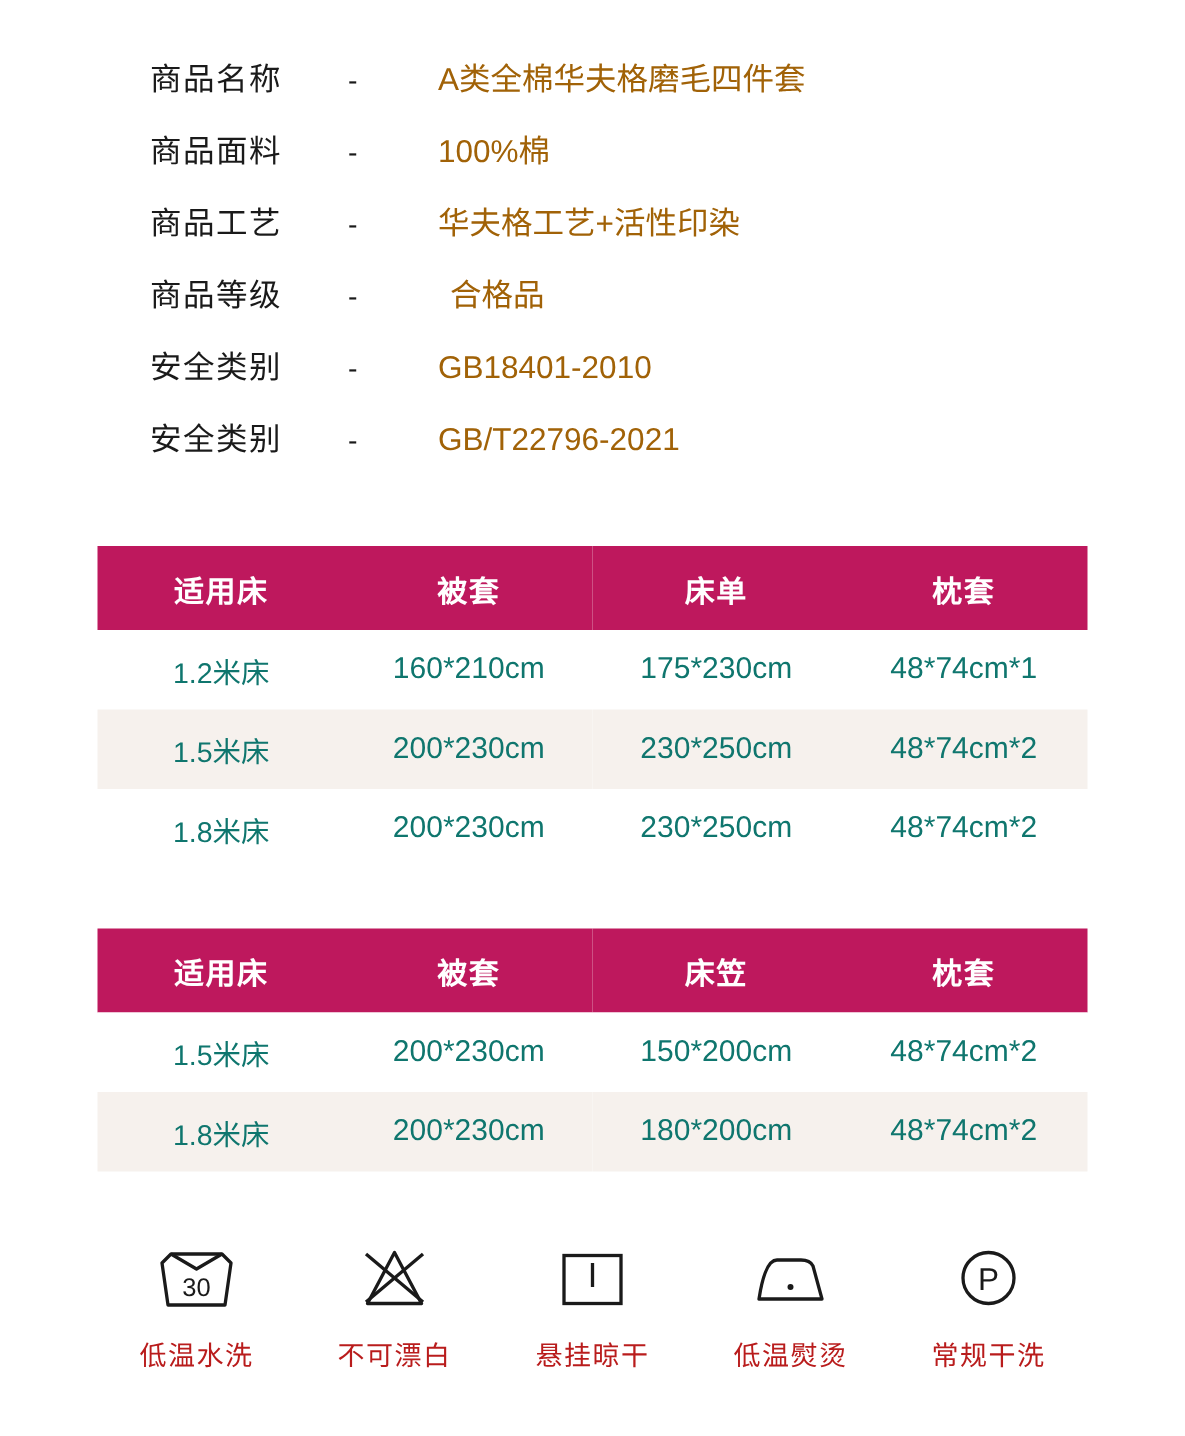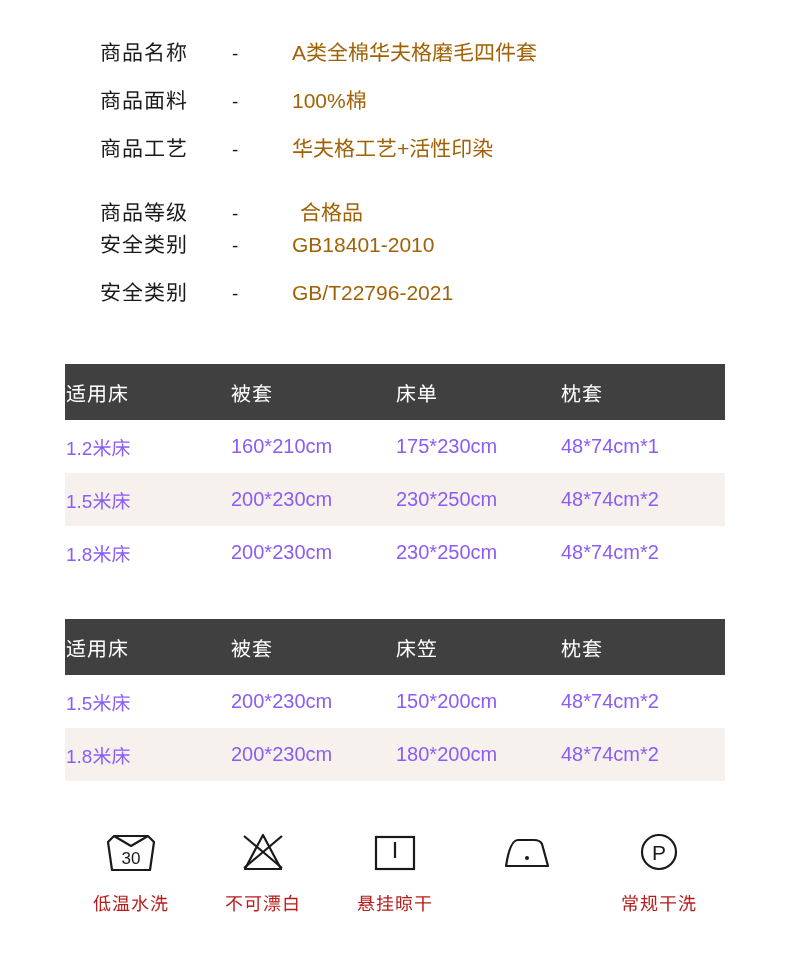--- a/index.html
+++ b/index.html
@@ -44,48 +44,47 @@
     font-size: 19px;
     color: #1a1a1a;
   }
   .spec-value {
     font-size: 21px;
     color: #a16207;
     white-space: nowrap;
   }
   .spec-value.indent {
     padding-left: 8px;
-    margin-top: 16px;
   }
 
   
   .table {
     width: 660px;
     margin: 0 auto;
     border-collapse: collapse;
     table-layout: fixed;
   }
   .table.t1 { margin-top: 40px; }
   .table.t2 { margin-top: 40px; }
 
   .table th {
-    background: #404040;
+    background: #be185d;
     color: #ffffff;
     font-size: 20px;
-    font-weight: normal;
+    font-weight: bold;
     letter-spacing: 1px;
     height: 54px;
-    text-align: left;
+    text-align: center;
     border: none;
   }
   .table td {
     height: 51px;
-    text-align: left;
+    text-align: center;
     font-size: 20px;
-    color: #8b5cf6;
+    color: #0f766e;
     border: none;
   }
   .table tbody tr:nth-child(odd) { background: #ffffff; }
   .table tbody tr:nth-child(even) { background: #f6f1ed; }
   .table tbody tr td.first-col { font-size: 19px; }
 
   
   .care-row {
     display: flex;
     justify-content: center;
@@ -245,20 +244,21 @@
       <div class="care-label">悬挂晾干</div>
     </div>
 
     <div class="care-item">
       <div class="care-icon">
         <svg width="62" height="48" viewBox="0 0 62 48" aria-hidden="true">
           <path d="M10 38 L52 38 L46 16 Q44 12 38 12 L22 12 Q14 12 10 38 Z" fill="none" stroke="#1a1a1a" stroke-width="2.2" stroke-linejoin="round"></path>
           <circle cx="31" cy="30" r="2" fill="#1a1a1a"></circle>
         </svg>
       </div>
+      <div class="care-label">低温熨烫</div>
     </div>
 
     <div class="care-item">
       <div class="care-icon">
         <svg width="62" height="48" viewBox="0 0 62 48" aria-hidden="true">
           <circle cx="31" cy="24" r="17" fill="none" stroke="#1a1a1a" stroke-width="2.2"></circle>
           <text x="31" y="32" font-family="Liberation Sans, sans-serif" font-size="21" text-anchor="middle" fill="#1a1a1a">P</text>
         </svg>
       </div>
       <div class="care-label">常规干洗</div>

